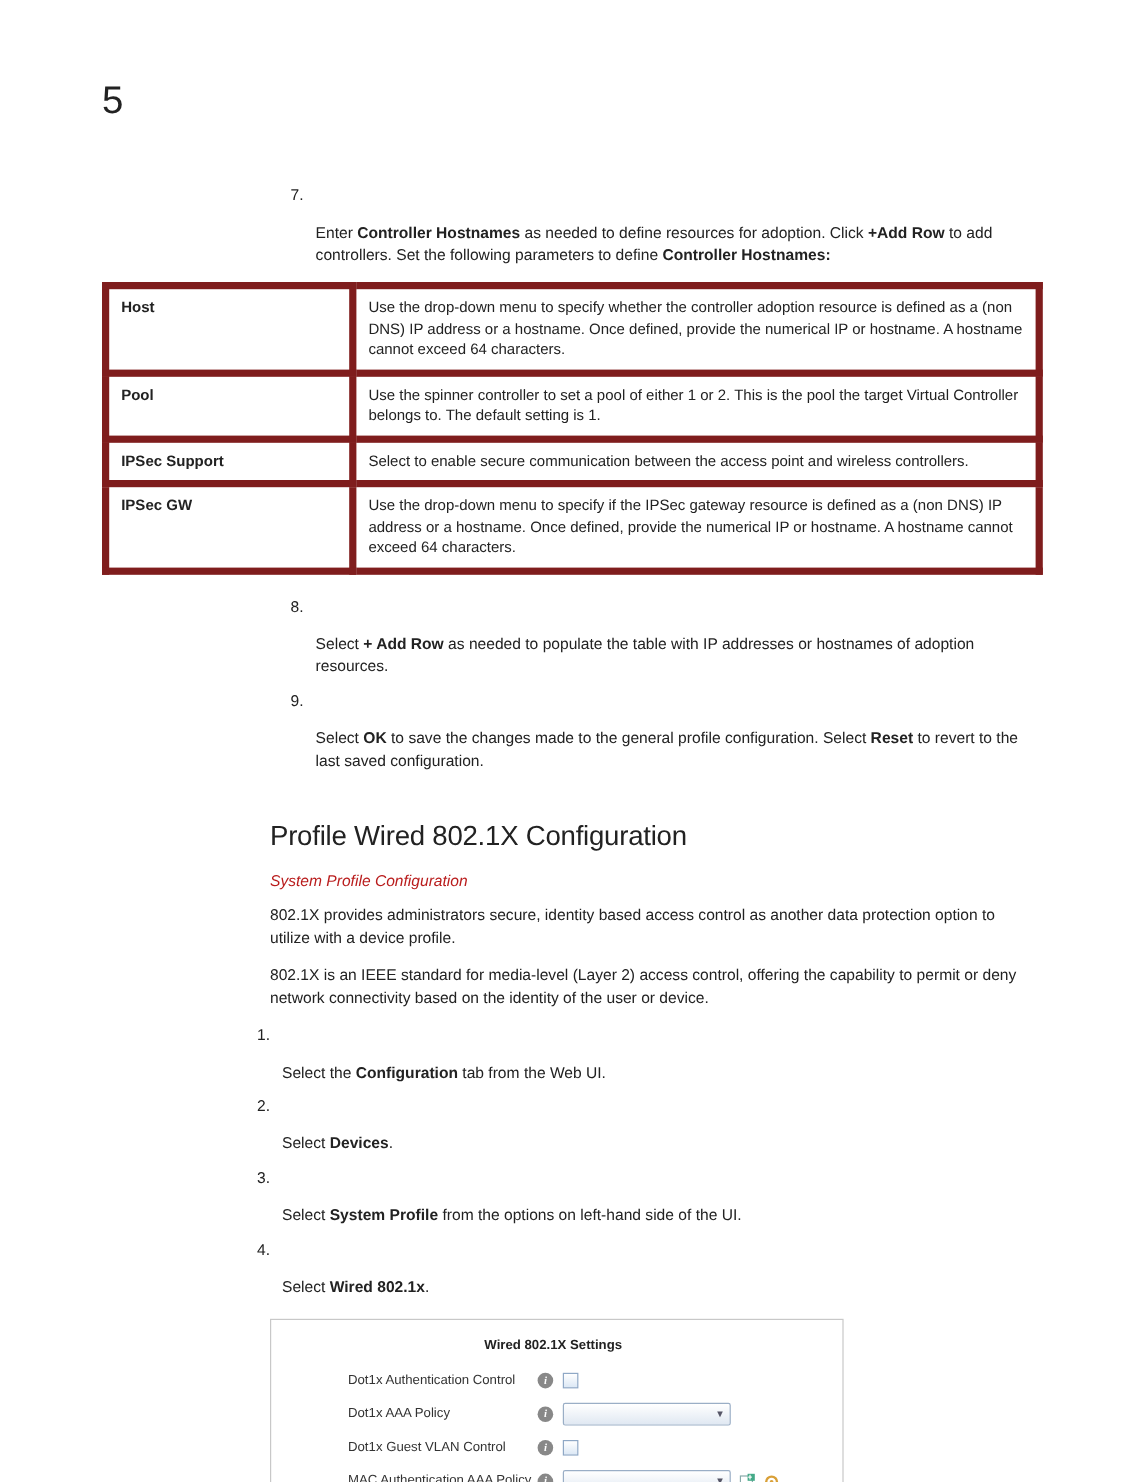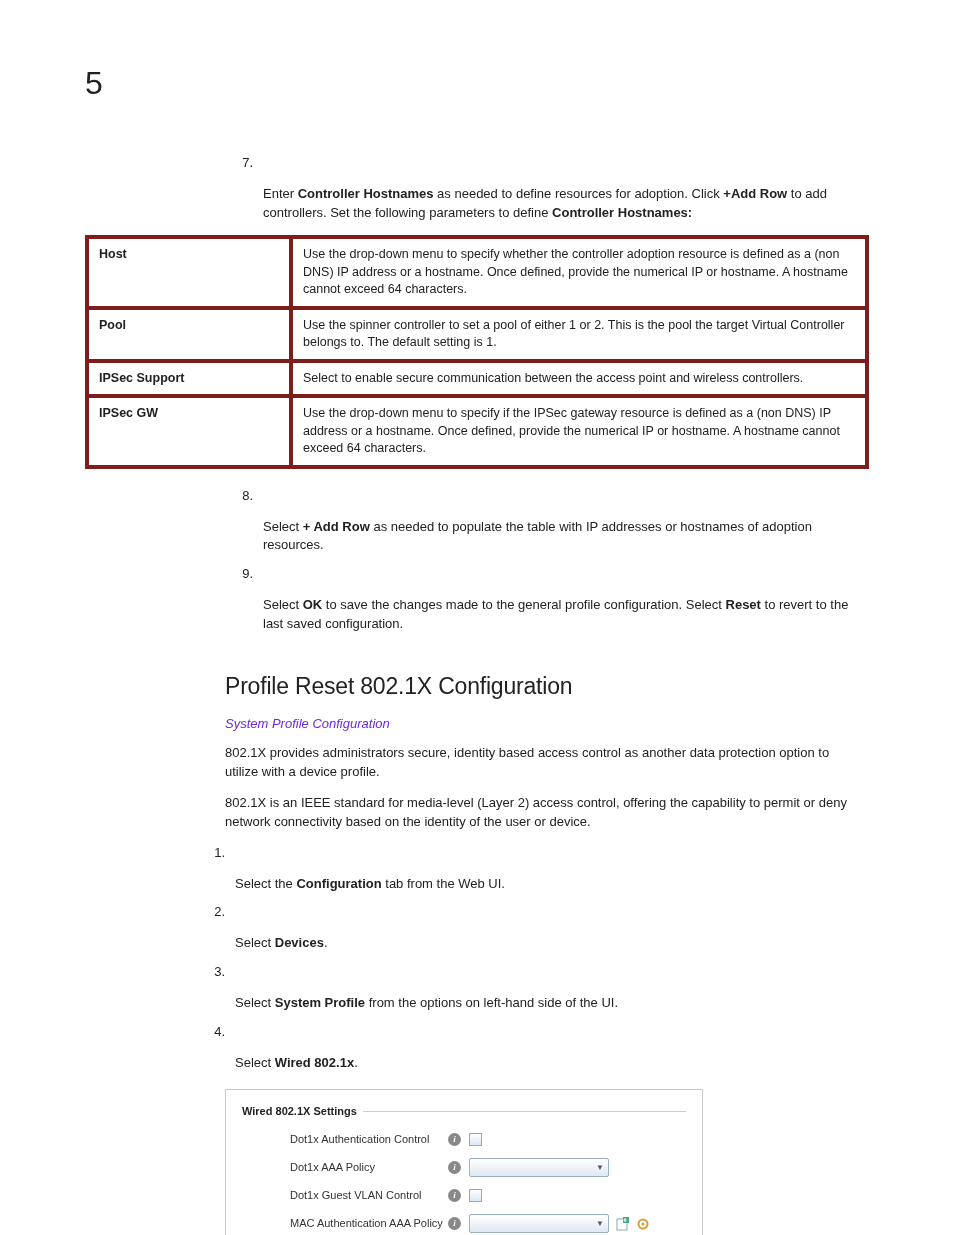--- a/index.html
+++ b/index.html
@@ -37,38 +37,38 @@
   }
   .bold { font-weight: bold; }
   table.param-table {
     border-collapse: collapse;
     width: 100%;
     max-width: 784px;
     margin: 12px 0 18px 0;
     font-size: 12.5px;
   }
   table.param-table td {
-    border: 4px solid #7f1d1d;
+    border: 6px solid #7f1d1d;
     padding: 7px 10px;
     vertical-align: top;
     line-height: 1.4;
   }
   table.param-table td.label-cell {
     width: 180px;
     font-weight: bold;
   }
   h2.section-heading {
     font-family: "Arial Narrow", Arial, sans-serif;
     font-size: 23px;
     font-weight: 400;
     margin: 36px 0 12px 0;
     letter-spacing: -0.2px;
   }
   .link {
-    color: #6d28d9;
+    color: #b91c1c;
     font-style: italic;
     font-size: 13px;
     display: inline-block;
     margin-bottom: 10px;
   }
   .para {
     margin: 0 0 12px 0;
   }
   
   .screenshot-wrap {
@@ -83,20 +83,21 @@
     position: relative;
     padding-bottom: 44px;
   }
   .fieldset-wrap {
     margin: 14px 16px 10px 16px;
   }
   .fieldset-title-row {
     display: flex;
     align-items: center;
     margin-bottom: 10px;
+    flex-direction: column;
   }
   .fieldset-title {
     font-weight: bold;
     font-size: 11px;
     white-space: nowrap;
     margin-right: 6px;
   }
   .fieldset-line {
     flex: 1;
     border-top: 1px solid #ccc;
@@ -247,21 +248,21 @@
     </div>
   </div>
   <div class="step-row">
     <div class="step-num">9.</div>
     <div class="step-text">
       <span>Select </span><span class="bold">OK</span><span> to save the changes made to the general profile configuration. Select </span><span class="bold">Reset</span><span> to revert to the last saved configuration.</span>
     </div>
   </div>
 
   
-  <h2 class="section-heading">Profile Reset 802.1X Configuration</h2>
+  <h2 class="section-heading">Profile Wired 802.1X Configuration</h2>
   <a class="link">System Profile Configuration</a>
 
   <p class="para">802.1X provides administrators secure, identity based access control as another data protection option to utilize with a device profile.</p>
   <p class="para">802.1X is an IEEE standard for media-level (Layer 2) access control, offering the capability to permit or deny network connectivity based on the identity of the user or device.</p>
 
   
   <div class="step-row" style="margin-left:-28px;">
     <div class="step-num">1.</div>
     <div class="step-text">
       <span>Select the </span><span class="bold">Configuration</span><span> tab from the Web UI.</span>

